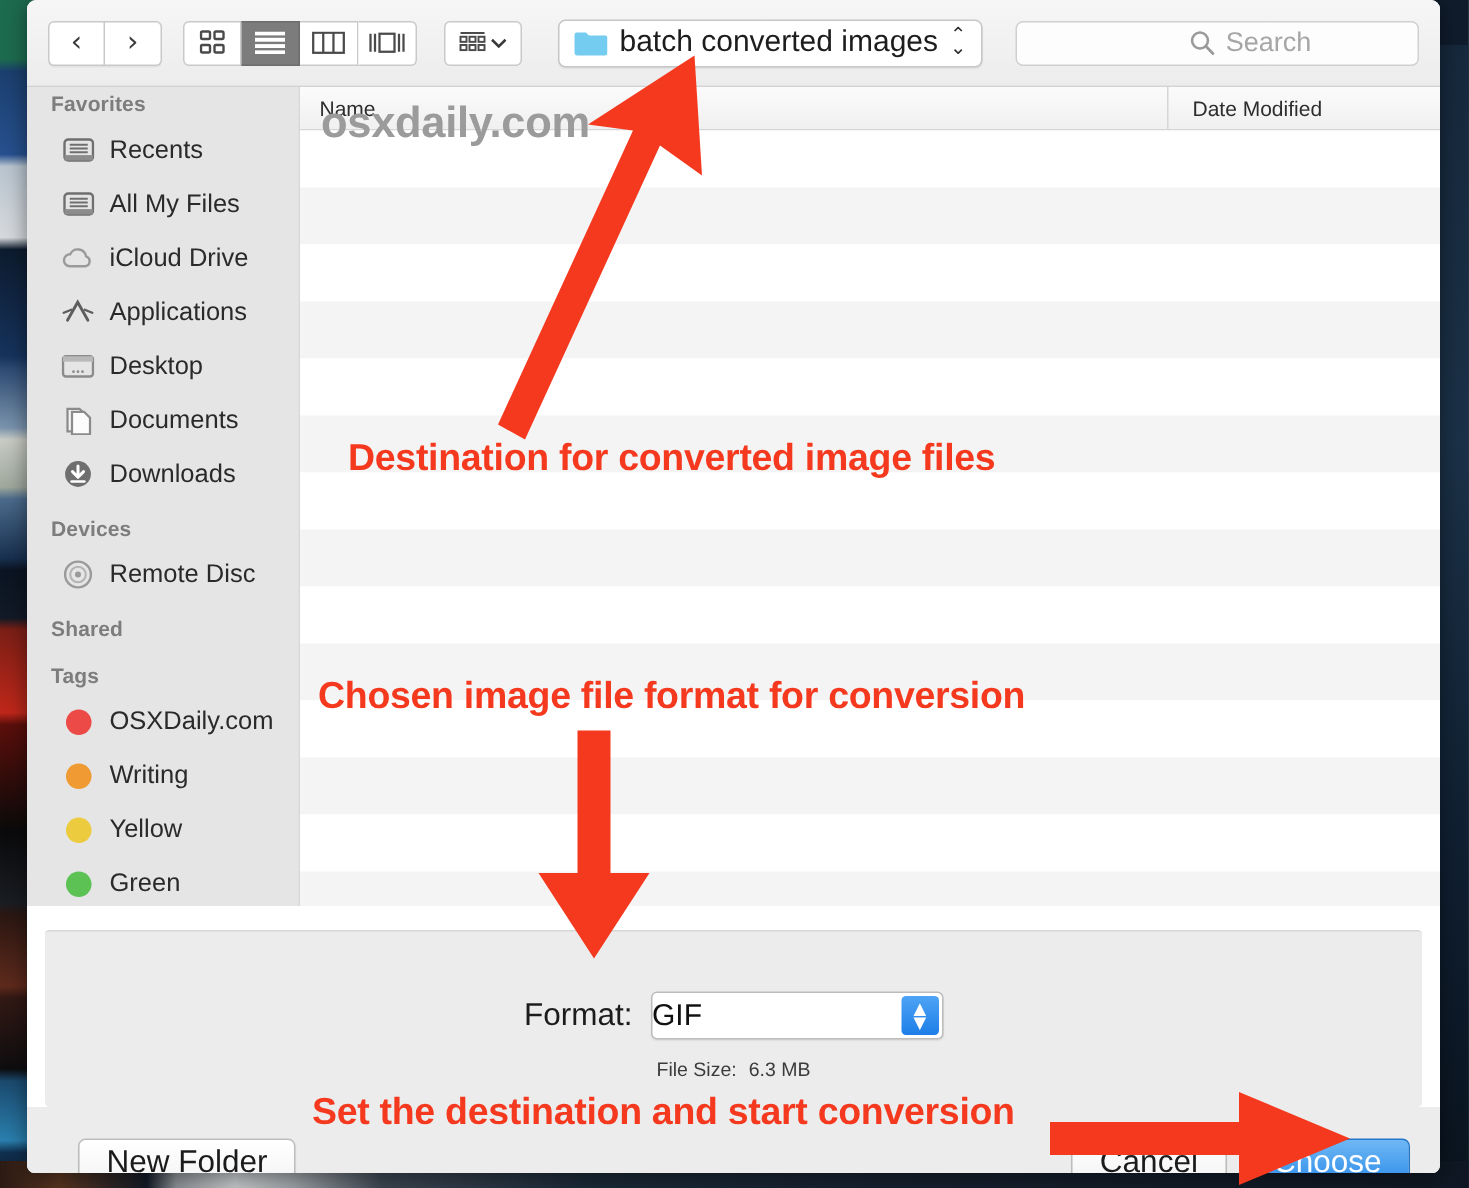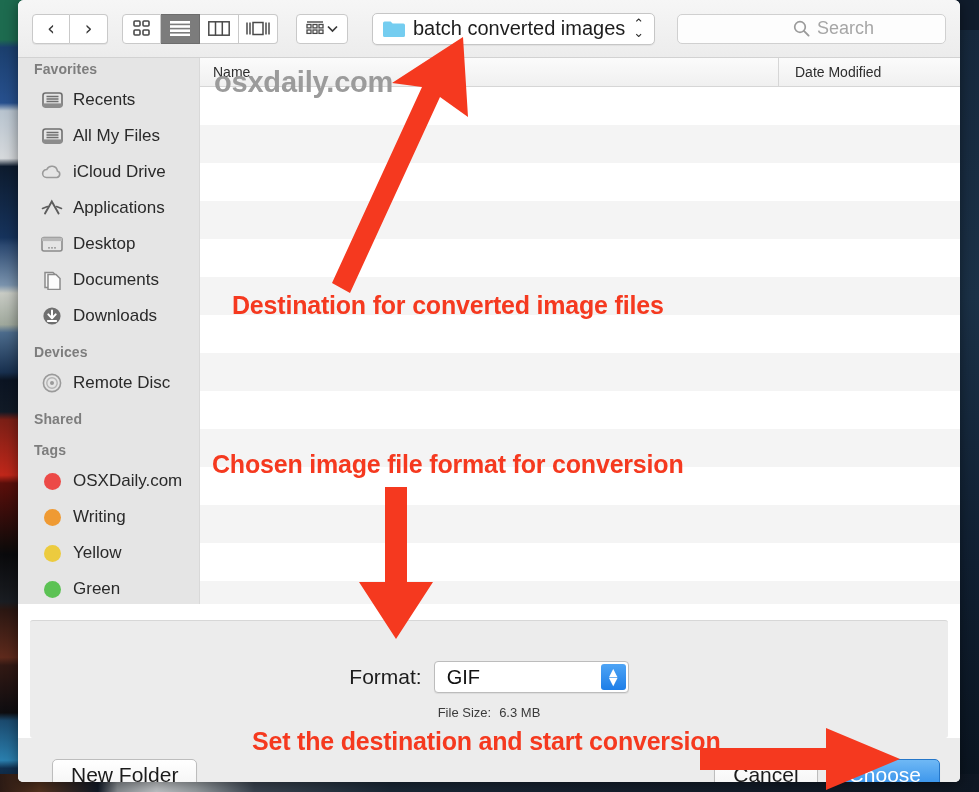--- a/index.html
+++ b/index.html
@@ -198,21 +198,21 @@
   #formatlabel { font-size: 21px; color: #1c1c1c; }
   #formatpopup {
     width: 195px; height: 32px;
     background: #ffffff;
     border: 1px solid #bcbcbc;
     border-radius: 4px;
     display: flex; align-items: center;
     position: relative;
     box-shadow: 0 1px 1px rgba(0,0,0,0.07);
   }
-  #formatpopup .fval { font-size: 20px; color: #111; padding-left: 12px; }
+  #formatpopup .fval { font-size: 20px; color: #111; }
   #formatpopup .stepper {
     position: absolute; right: 2px; top: 2px;
     width: 25px; height: 26px;
     background: linear-gradient(180deg,#4ea4f5,#1d7ee8);
     border-radius: 3px;
     display: flex; flex-direction: column; align-items: center; justify-content: center;
     color: #fff; font-size: 11px; line-height: 0.85;
     font-family: "DejaVu Sans", sans-serif;
   }
   #filesizerow {
@@ -254,21 +254,21 @@
     position: absolute;
     color: #f5391f;
     font-weight: bold;
     font-size: 25px;
     white-space: nowrap;
     letter-spacing: -0.2px;
     z-index: 40;
   }
   #anno1 { left: 232px; top: 291px; }
   #anno2 { left: 212px; top: 450px; }
-  #anno3 { left: 208px; top: 727px; margin-left: 44px; }
+  #anno3 { left: 208px; top: 727px; }
 
   svg.arrow { position: absolute; z-index: 39; overflow: visible; }
   #arrow-dest { left: 320px; top: 35px; }
   #arrow-format { left: 355px; top: 487px; }
   #arrow-choose { left: 700px; top: 728px; }
 </style>
 </head>
 <body>
 
 <div id="desktop">

